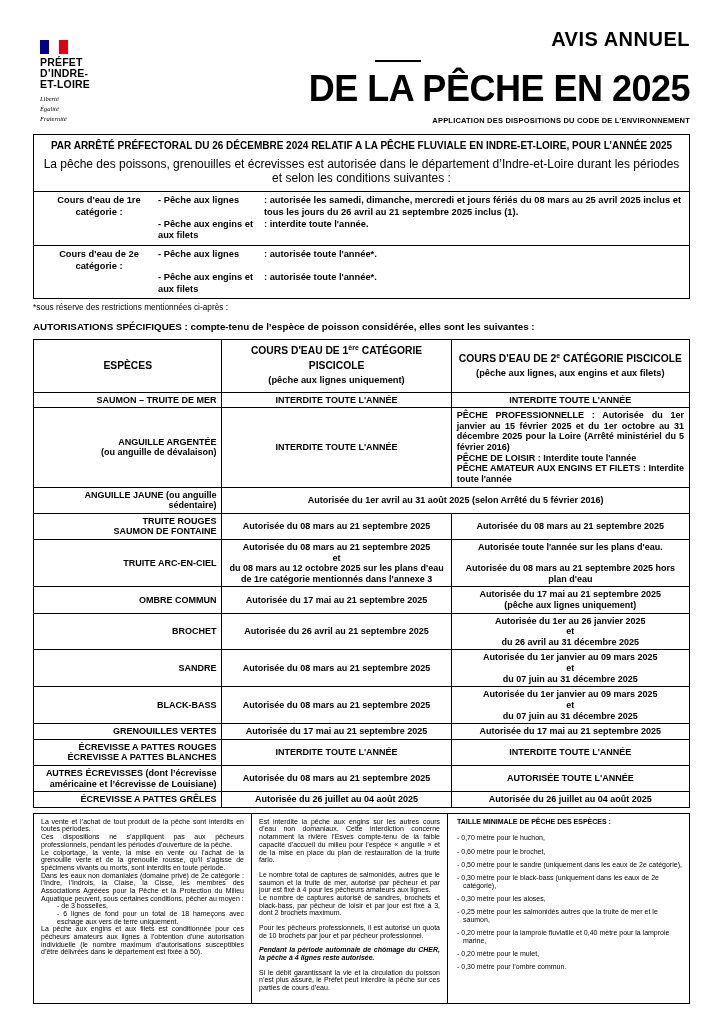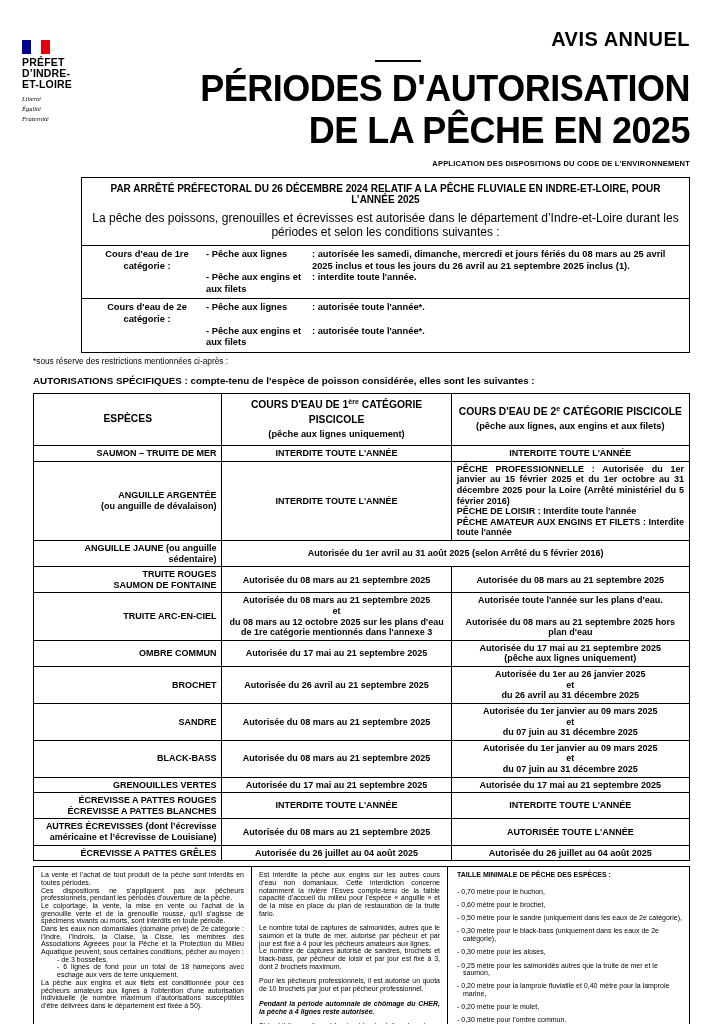--- a/index.html
+++ b/index.html
@@ -2,33 +2,33 @@
 <html><head>
 <meta charset="utf-8">
 <style>
   * { margin:0; padding:0; box-sizing:border-box; }
   html,body { background:#888; }
   .page {
     width:723px; height:1024px; margin:0 auto; background:#ffffff; color:#000;
     font-family:"Liberation Sans","DejaVu Sans",sans-serif; position:relative; overflow:hidden;
   }
   
-  .logo-block { position:absolute; left:22px; top:40px; width:90px; }
+  .logo-block { position:absolute; left:40px; top:40px; width:90px; }
   .flag { display:flex; width:28px; height:14px; margin-bottom:3px; }
   .flag div { flex:1; }
   .logo-name { font-weight:bold; font-size:10.5px; line-height:1.05; letter-spacing:.2px; }
   .motto { margin-top:4px; font-family:"Liberation Serif","DejaVu Serif",serif; font-style:italic; font-size:6.5px; line-height:1.5; }
   .header-text { margin-left:105px; width:585px; text-align:right; padding-top:28px; }
   .avis { font-weight:bold; font-size:20px; letter-spacing:.5px; }
   .avis-rule { width:46px; height:2px; background:#000; margin:9px auto 6px auto; }
   .big-title { font-weight:bold; font-size:36px; line-height:1.18; letter-spacing:-.5px; }
   .app-sub { font-weight:bold; font-size:7.5px; margin-top:6px; letter-spacing:.2px; }
   
   .content { margin:0 33px; }
-  .arrete-box { border:1.5px solid #000; margin-top:9px;margin-left:48px; }
+  .arrete-box { border:1.5px solid #000; margin-top:9px; }
   .arrete-title { font-weight:bold; font-size:10px; text-align:center; padding:5px 10px 2px 10px; }
   .arrete-intro { font-size:12px; text-align:center; padding:4px 8px 6px 8px; }
   .arow { border-top:1.2px solid #000; padding:3px 6px; }
   .srow { display:grid; grid-template-columns:118px 106px 1fr; font-weight:bold; font-size:9.3px; line-height:1.25; }
   .srow .cat { text-align:center; }
   .footnote { font-size:8.3px; padding:3px 0 9px 0; }
   .spec-heading { font-weight:bold; font-size:9.8px; padding:0 0 7px 0; }
   
   table.species { width:100%; border-collapse:collapse; border:1.5px solid #000; }
   table.species th, table.species td { border:1px solid #000; font-weight:bold; vertical-align:middle; }
@@ -73,21 +73,20 @@
       <div>Liberté</div>
       <div>Égalité</div>
       <div>Fraternité</div>
     </div>
   </div>
 
   <div class="header-text">
     <div class="avis">AVIS ANNUEL</div>
     <div class="avis-rule"></div>
     <div class="big-title">
-      <div>PÉRIODES D'AUTORISATION</div>
       <div>DE LA PÊCHE EN 2025</div>
     </div>
     <div class="app-sub">APPLICATION DES DISPOSITIONS DU CODE DE L'ENVIRONNEMENT</div>
   </div>
 
   <div class="content">
 
     <section class="arrete-box">
       <div class="arrete-title">PAR ARRÊTÉ PRÉFECTORAL DU 26 DÉCEMBRE 2024 RELATIF A LA PÊCHE FLUVIALE EN INDRE-ET-LOIRE, POUR L’ANNÉE 2025</div>
       <div class="arrete-intro">La pêche des poissons, grenouilles et écrevisses est autorisée dans le département d’Indre-et-Loire durant les périodes et selon les conditions suivantes :</div>

